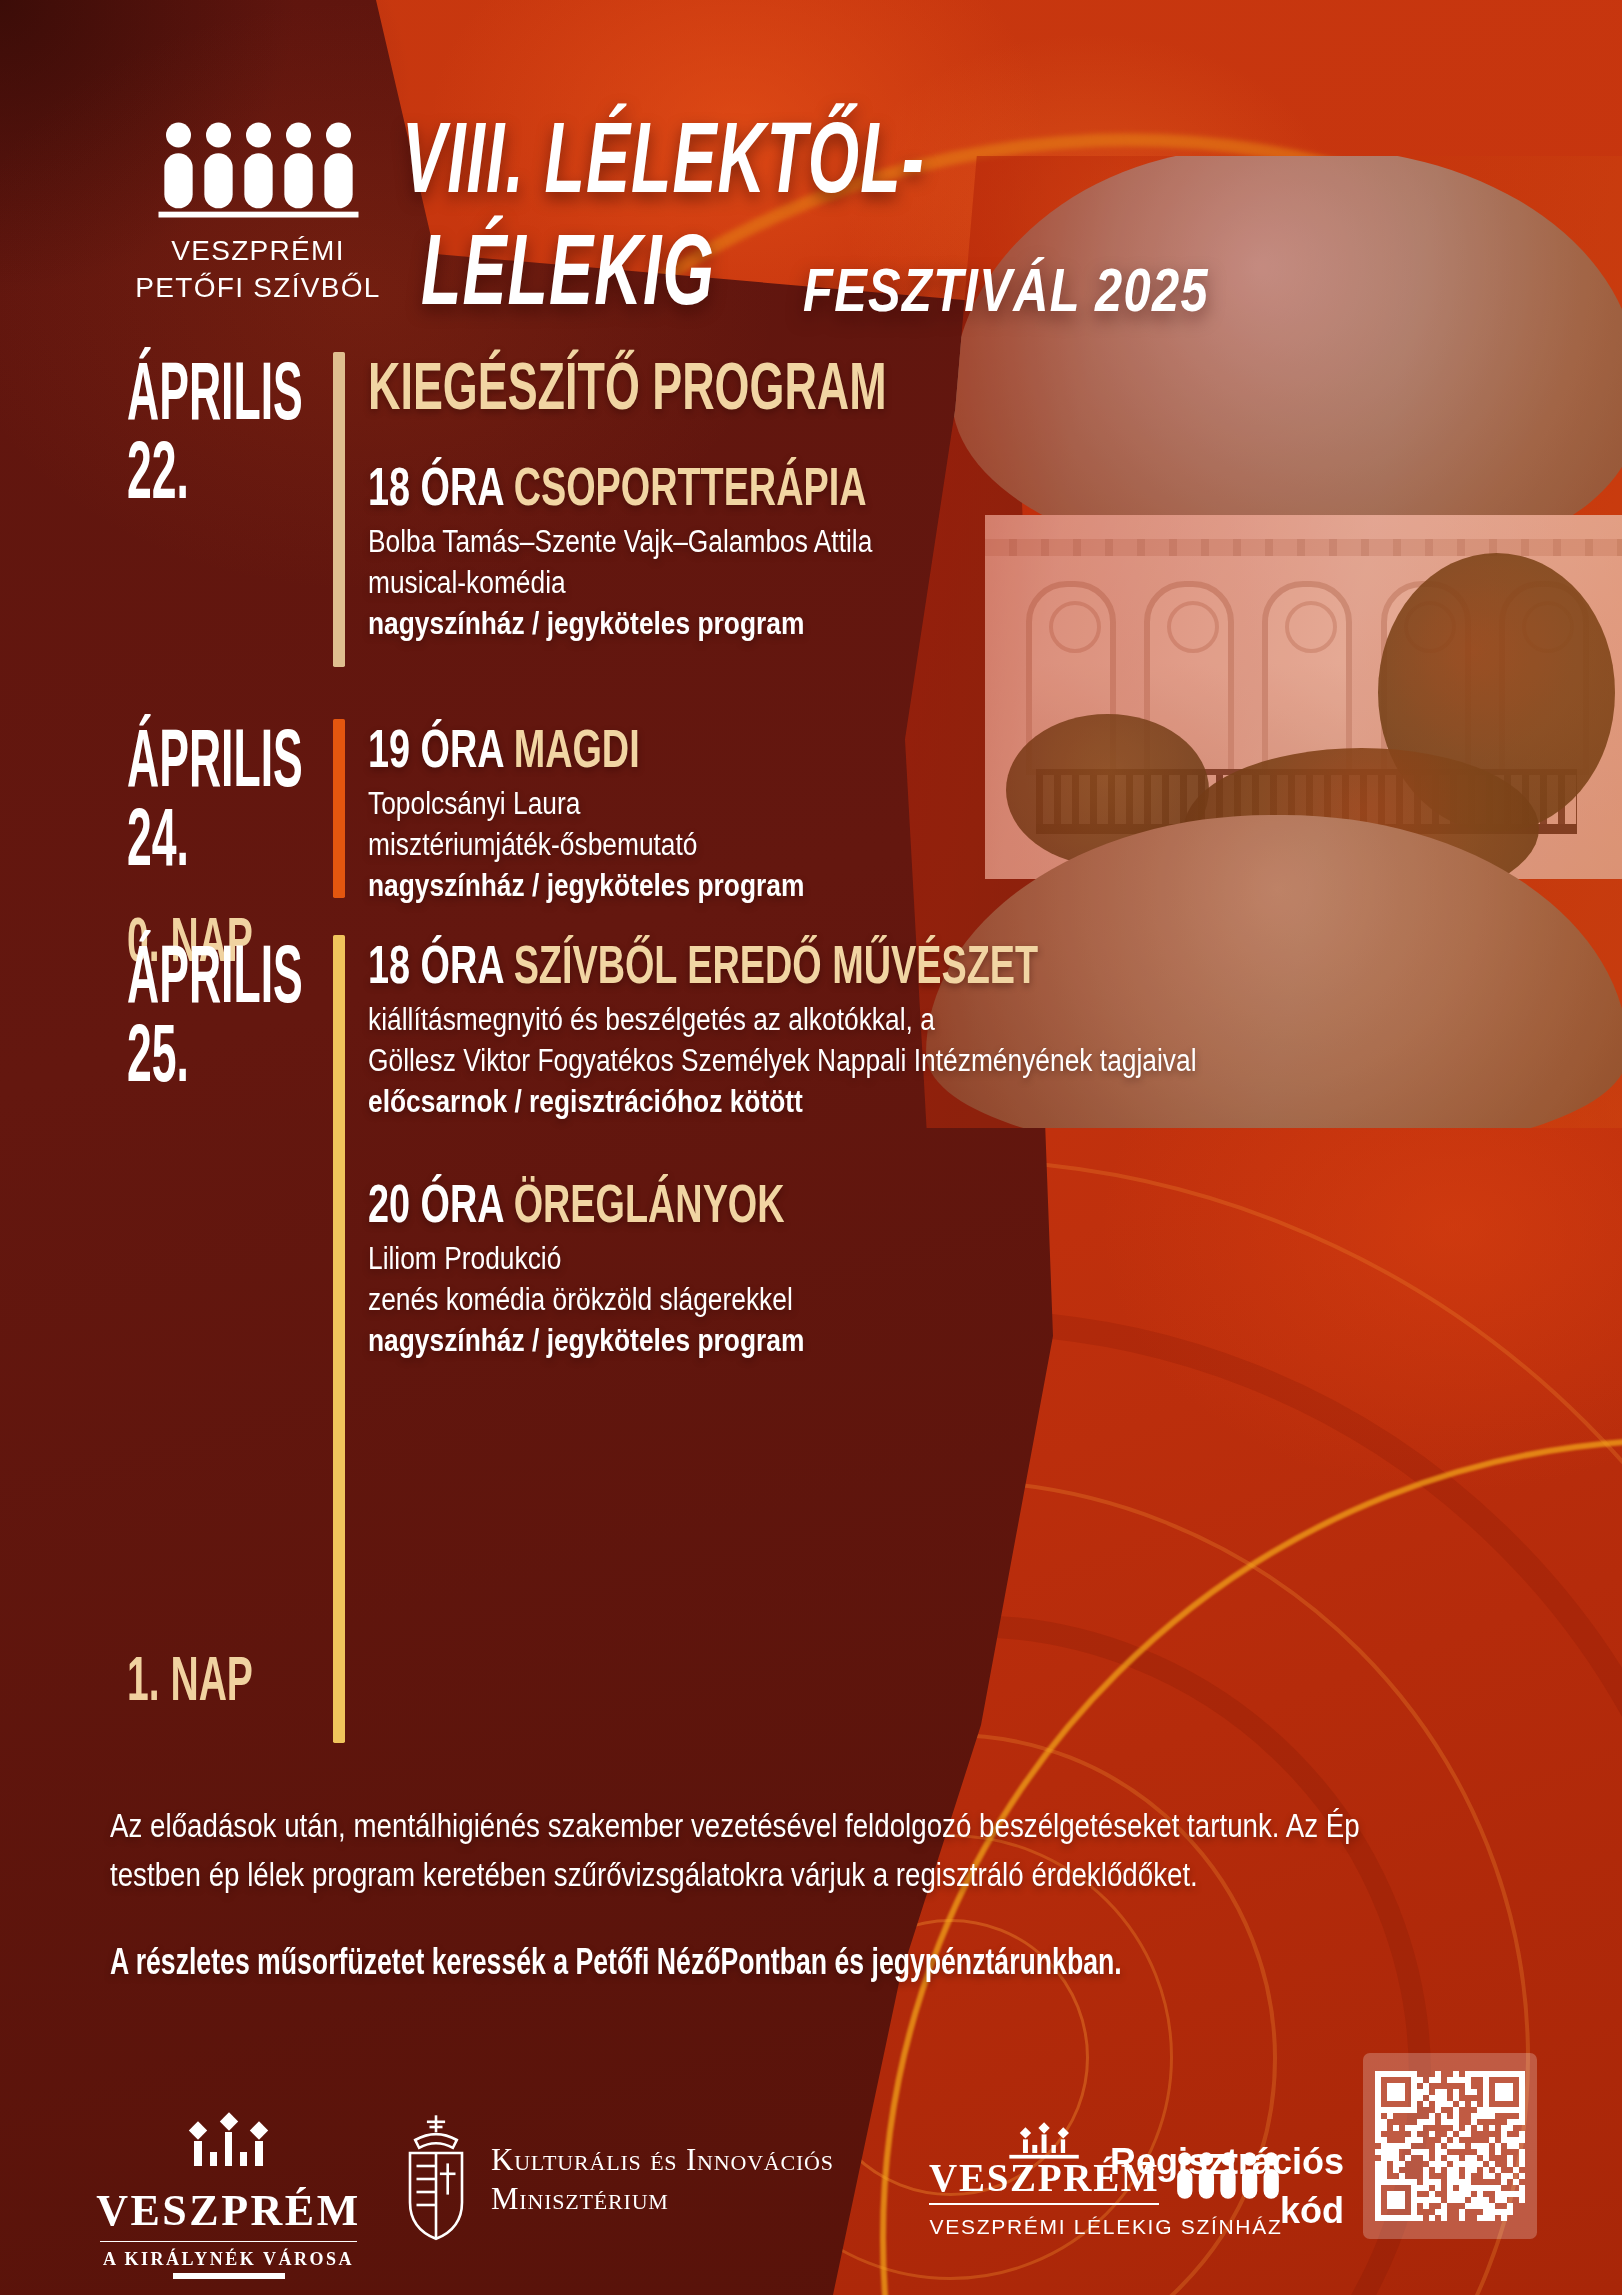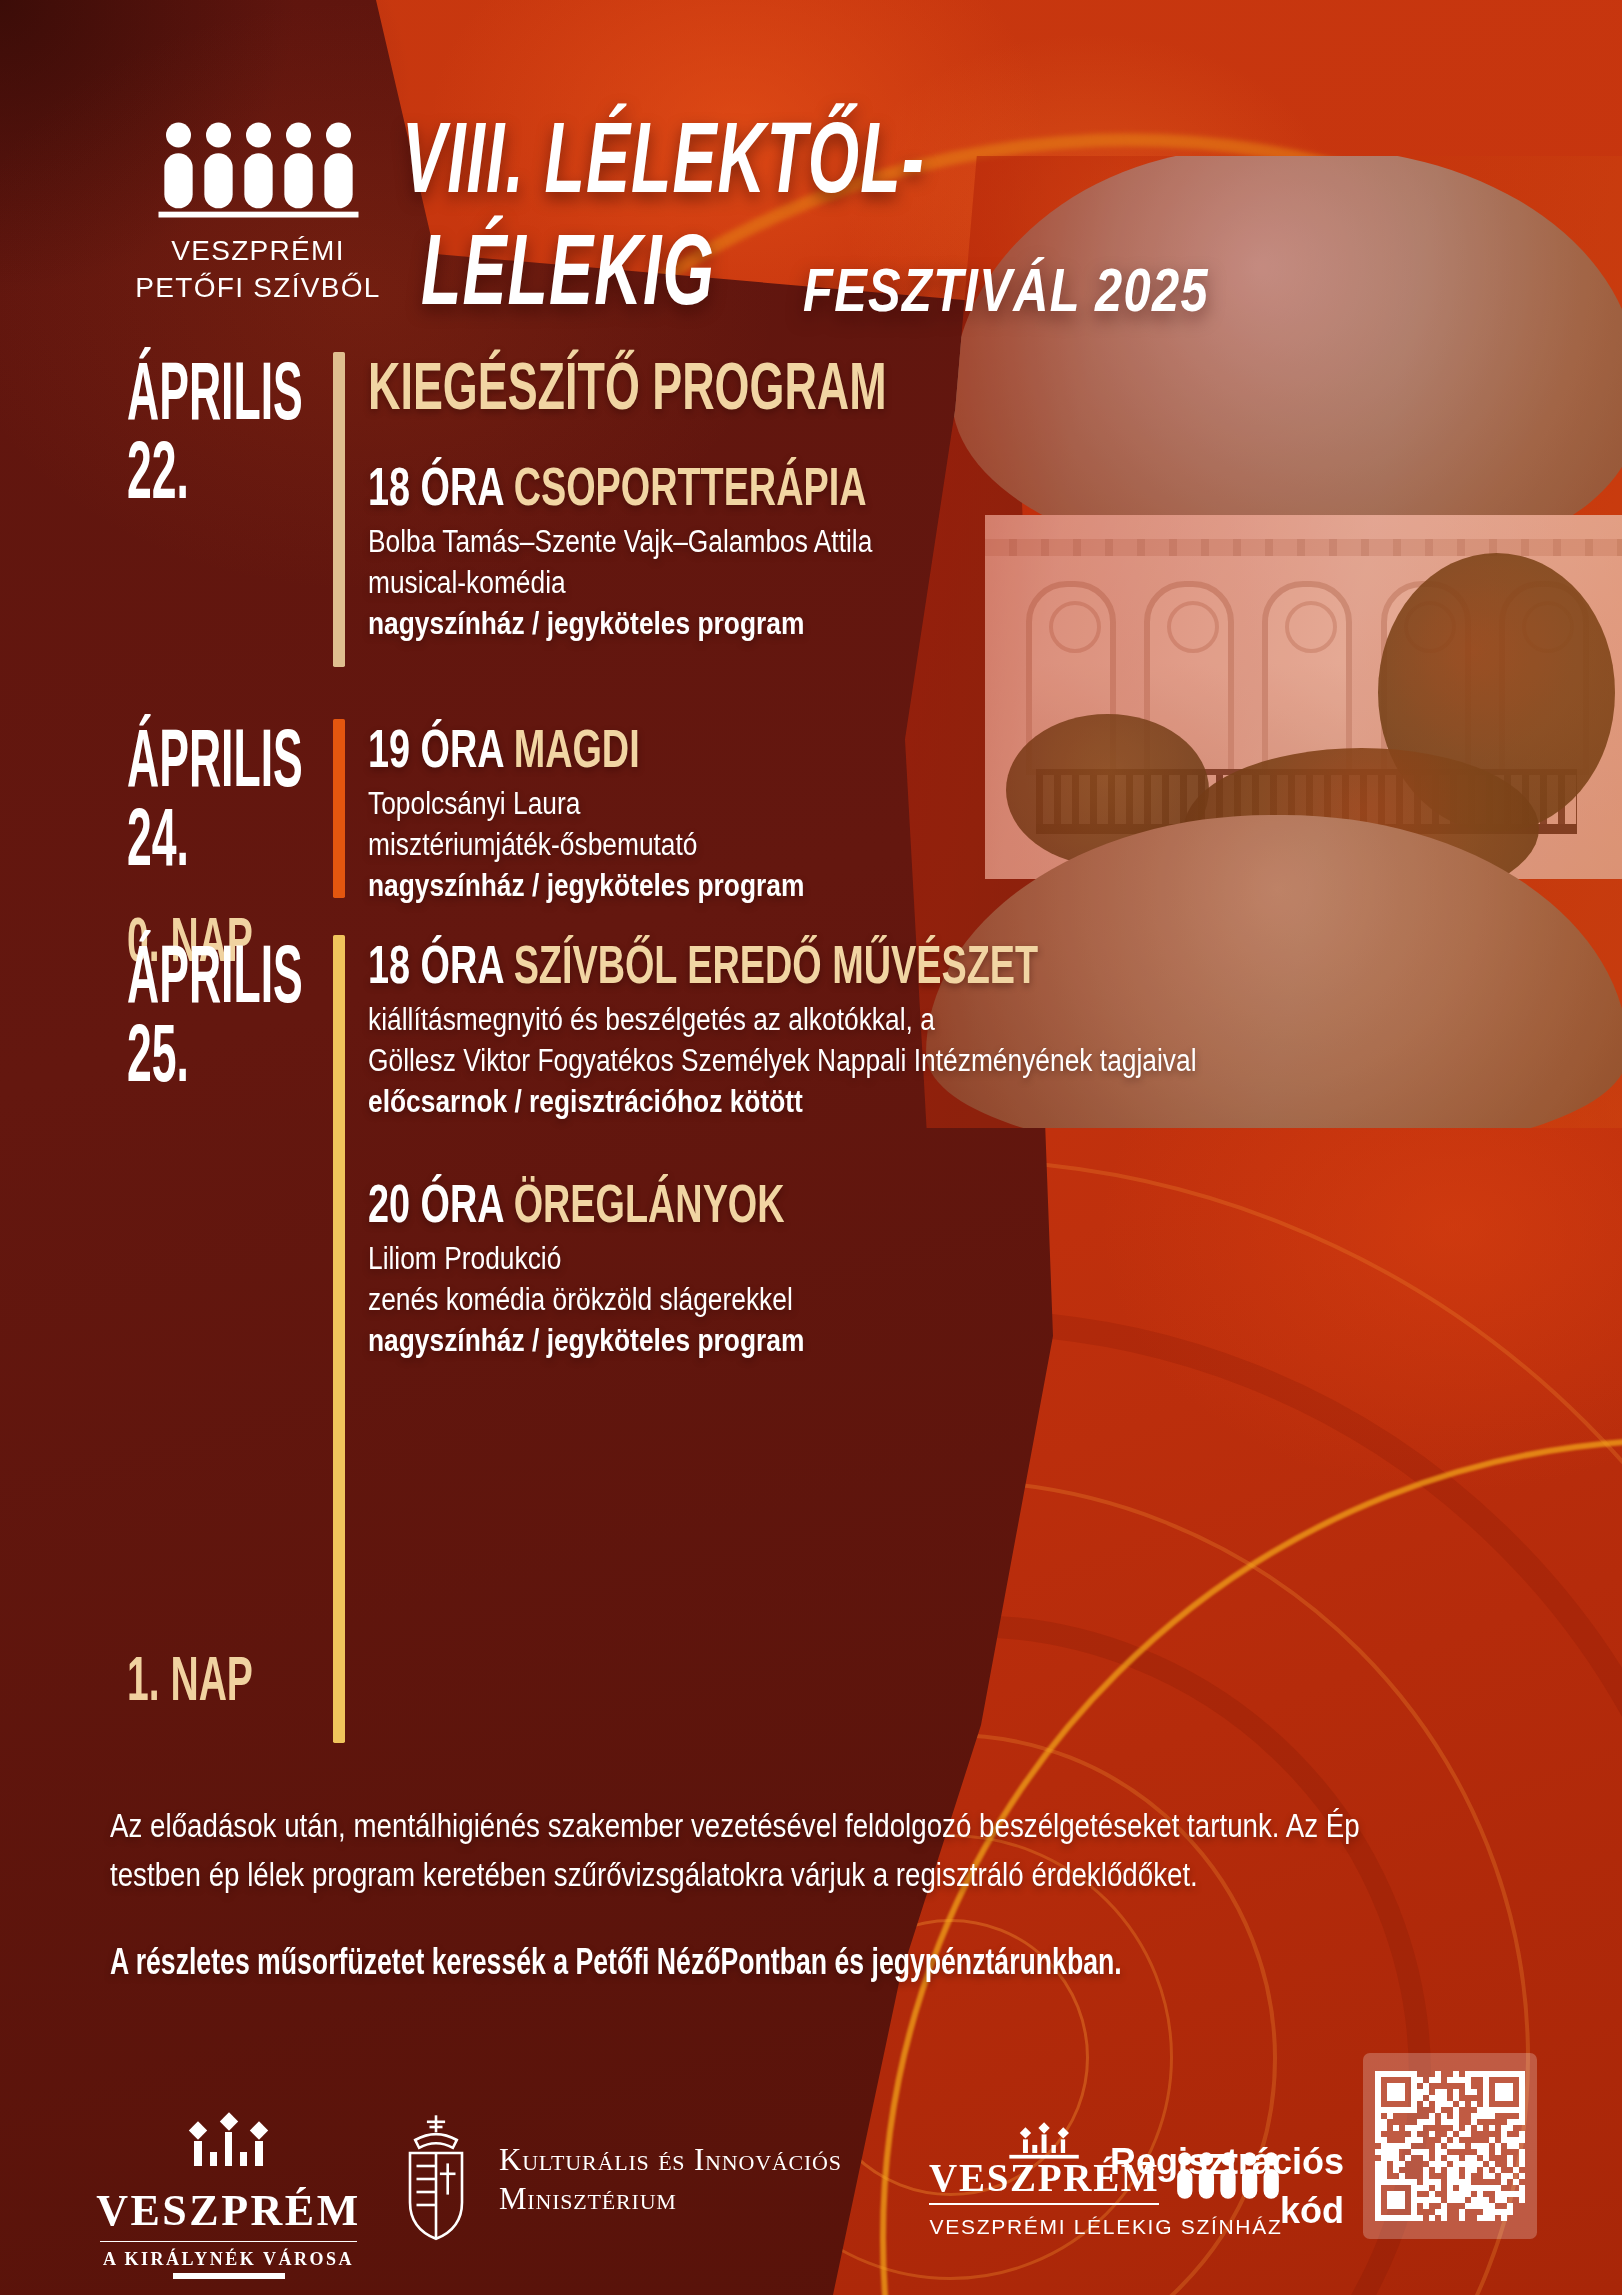--- a/index.html
+++ b/index.html
@@ -99,21 +99,21 @@
   .footer-logo{position:absolute;text-align:center;}
   .crown{display:flex;align-items:flex-end;justify-content:center;gap:7.6px;height:52px;}
   .crown .stem{width:7.6px;background:#fff;position:relative;}
   .crown .stem.d::before{content:"";position:absolute;left:50%;top:-17px;width:12.7px;height:12.7px;background:#fff;
     transform:translateX(-50%) rotate(45deg);}
   .crown .base{position:absolute;left:50%;transform:translateX(-50%);bottom:-8.5px;width:112px;height:6px;background:#fff;}
   .lg-veszprem{left:85px;top:2114px;width:287px;}
   .lg-veszprem .name{font-family:"Liberation Serif",serif;font-weight:bold;font-size:44px;letter-spacing:2.5px;margin-top:18.6px;}
   .lg-veszprem .rule{height:1.7px;background:#fff;margin:5px 15px 6.8px;}
   .lg-veszprem .tagline{font-family:"Liberation Serif",serif;font-size:18px;letter-spacing:2.5px;font-weight:bold;}
-  .lg-ministry{left:397px;top:2112px;width:507px;display:flex;align-items:center;text-align:left;gap:24px;}
+  .lg-ministry{left:397px;top:2112px;width:507px;display:flex;align-items:center;text-align:left;gap:16px;}
   .lg-ministry .mtext{font-family:"Liberation Serif",serif;font-variant:small-caps;font-size:31px;line-height:39px;letter-spacing:0.8px;}
   .lg-theater{left:920px;top:2124px;width:372px;}
   .lg-theater .toprow{display:flex;align-items:flex-end;justify-content:center;gap:13.5px;}
   .lg-theater .name{font-family:"Liberation Serif",serif;font-weight:bold;font-size:39px;letter-spacing:1.7px;
     border-bottom:2.5px solid #fff;padding-bottom:3.4px;}
   .lg-theater .crown{height:34px;margin-bottom:1.7px;}
   .lg-theater .sub{margin-top:10px;font-size:21px;letter-spacing:1.7px;}
   
   .qr-label{position:absolute;left:1065px;top:2137px;width:279px;text-align:right;
     font-size:36px;font-weight:bold;line-height:49px;}

